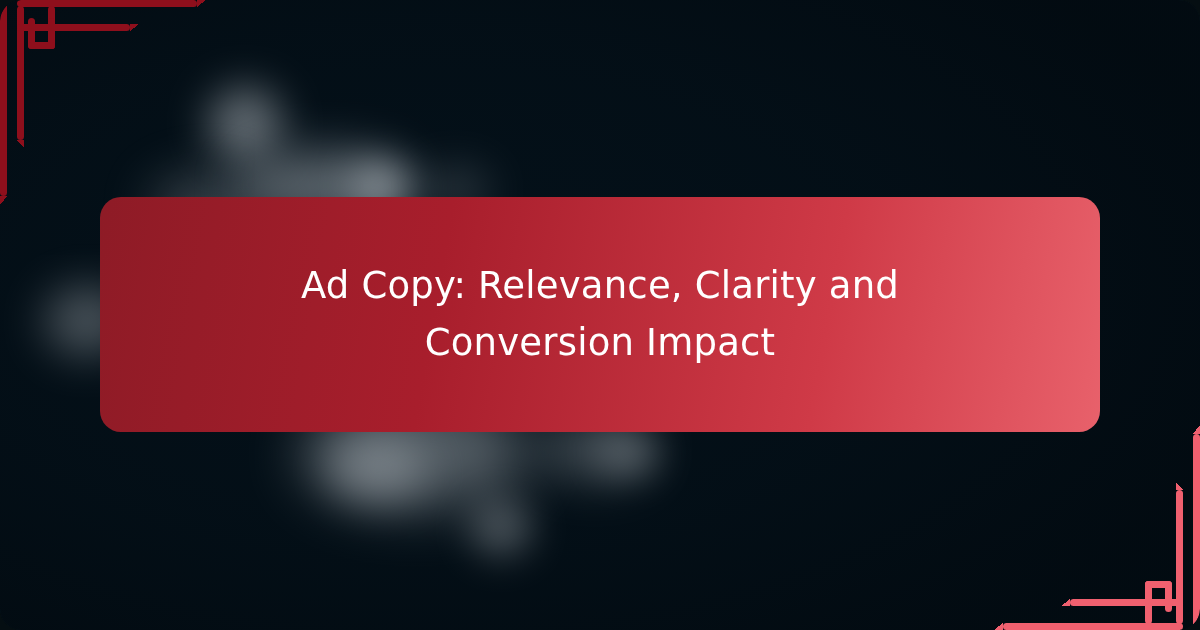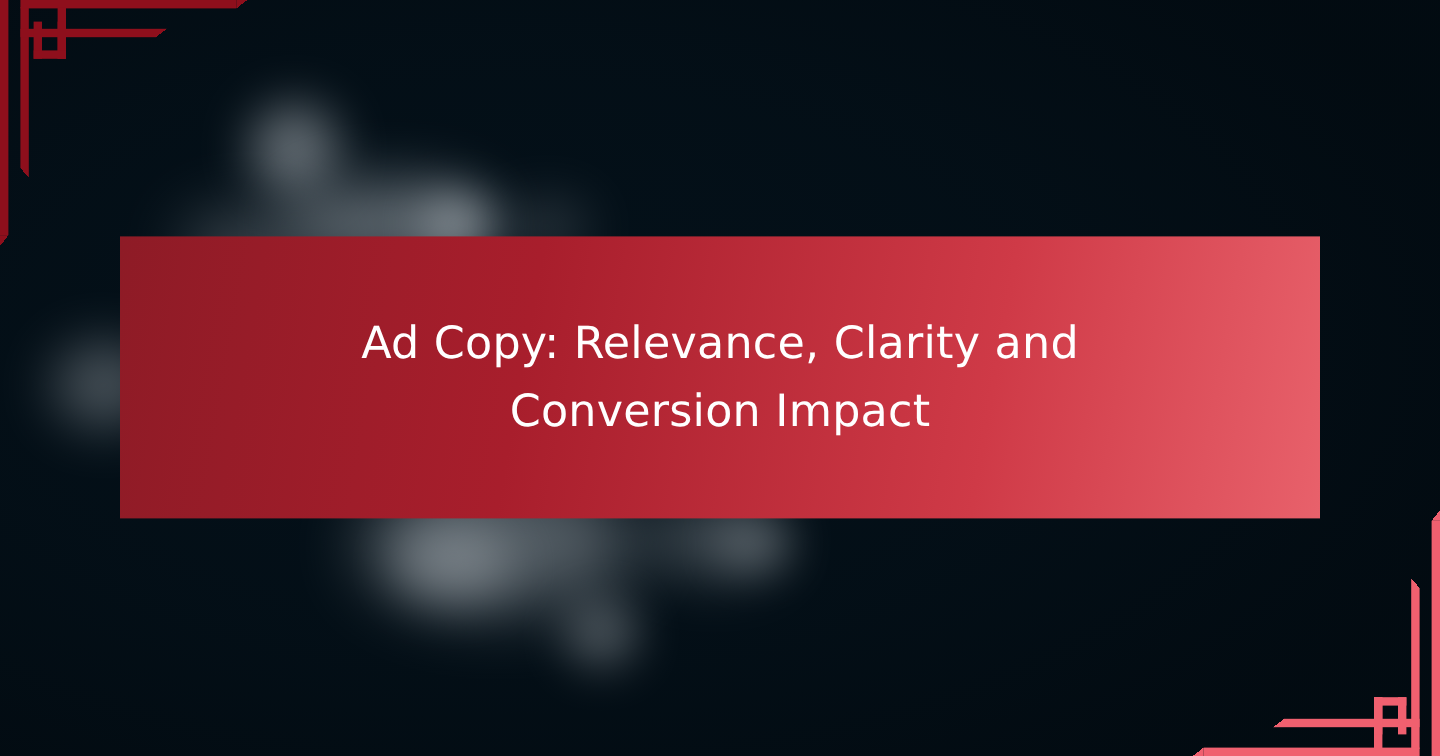--- a/index.html
+++ b/index.html
@@ -1,16 +1,16 @@
 <!DOCTYPE html>
 <html><head>
 <meta charset="utf-8">
 <title>Ad Copy Banner</title>
 <style>
-  * { margin:0; padding:0; box-sizing:border-box; }
+  * { margin:0; padding:0; box-sizing:border-box;border-radius:21px; }
 
   html, body {
     width: 1200px;
     height: 630px;
     overflow: hidden;
   }
 
   body {
     font-family: "DejaVu Sans", sans-serif;
     background: #050e12;

